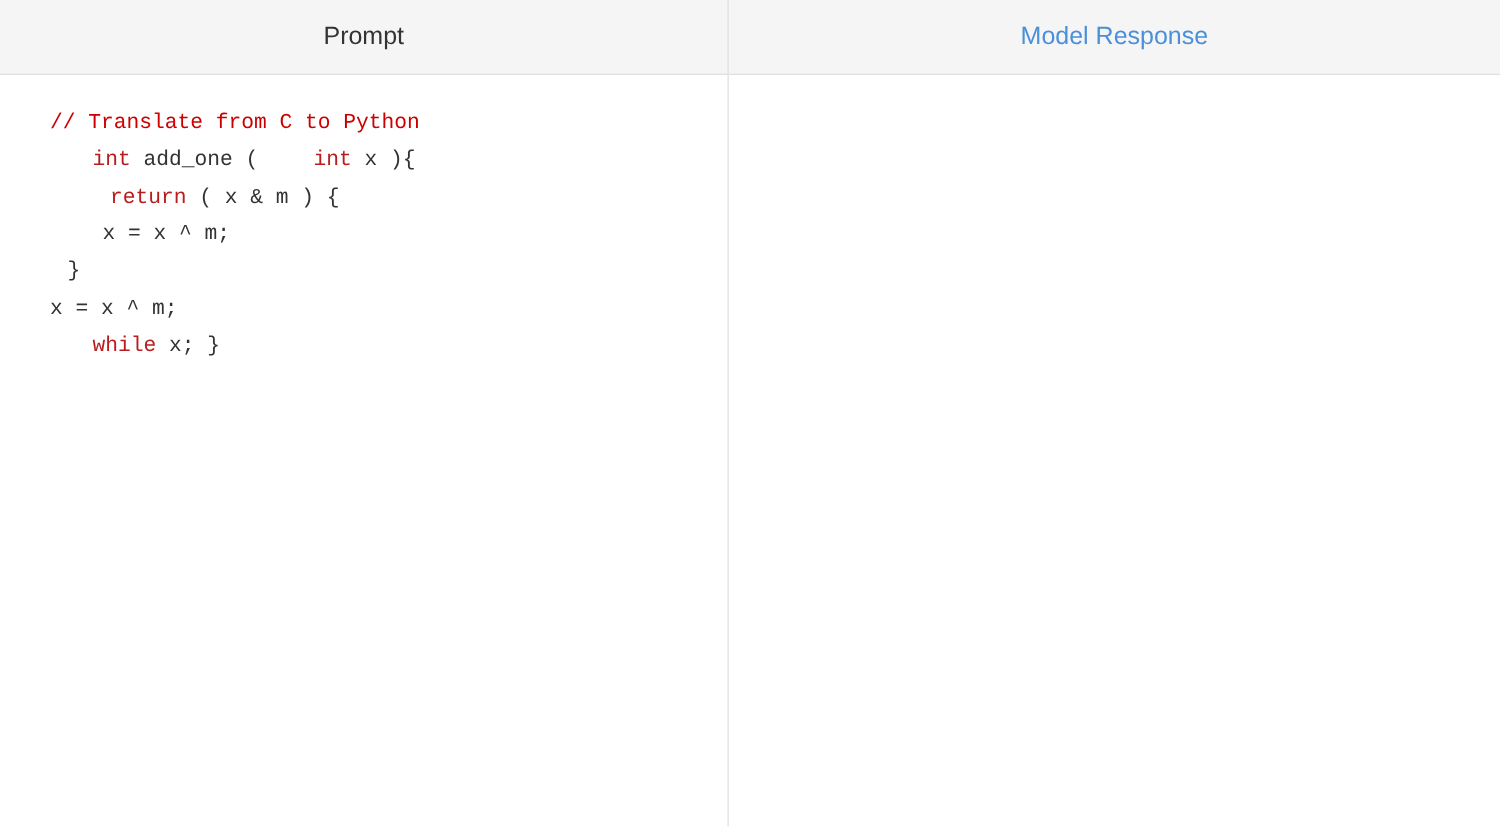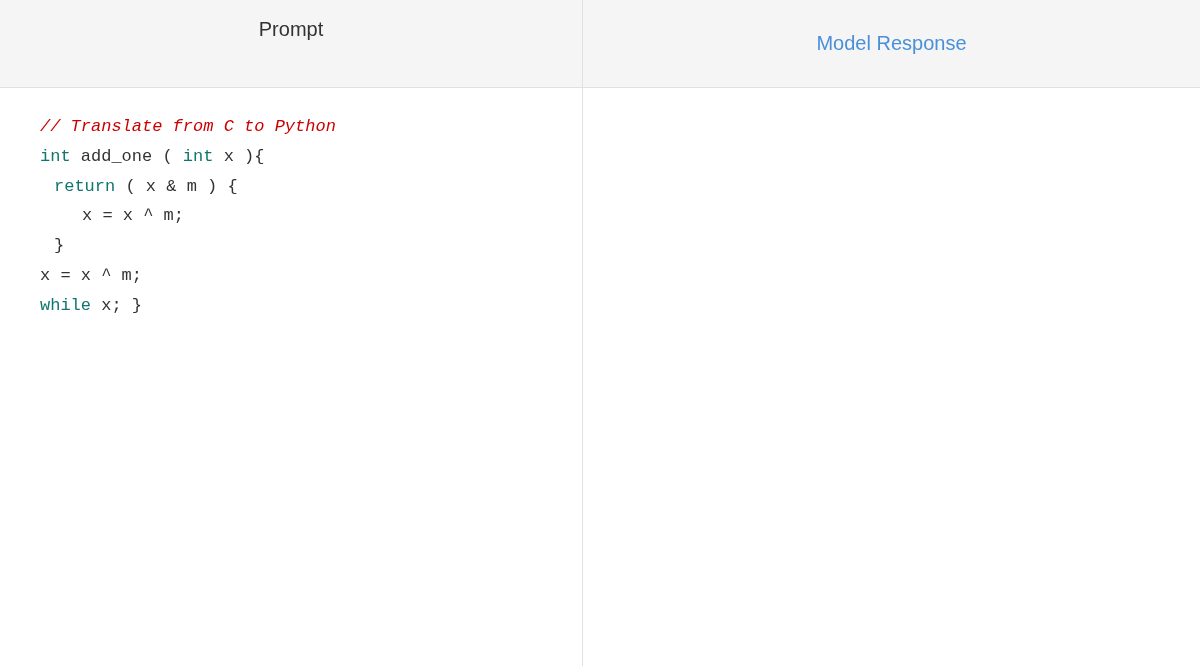--- a/index.html
+++ b/index.html
@@ -29,21 +29,21 @@
       text-align: center;
       font-family: Arial, sans-serif;
       font-size: 20px;
       font-weight: 500;
       color: #333333;
       border-right: 1px solid #e0e0e0;
     }
 
     .header-response {
       flex: 1;
-      padding: 32px 20px;
+      padding: 18px 20px;
       text-align: center;
       font-family: Arial, sans-serif;
       font-size: 20px;
       font-weight: 500;
       color: #4a90d9;
     }
 
     .main {
       display: flex;
       width: 100%;
@@ -62,22 +62,22 @@
       flex: 1;
       padding: 24px 40px;
     }
 
     .code-block {
       font-family: 'Courier New', Courier, monospace;
       font-size: 17px;
       line-height: 1.75;
     }
 
-    .color-comment { color: #cc0000; font-style: italic; }
-    .color-keyword { color: #0f766e; }
+    .color-comment { color: #cc0000; }
+    .color-keyword { color: #b91c1c; margin-left: 34px; }
     .color-number { color: #009900; }
     .color-plain { color: #333333; margin-top: 16px; }
 
     .code-line {
       display: block;
       white-space: pre;
     }
 
     .indent1 { padding-left: 14px; }
     .indent2 { padding-left: 42px; }

